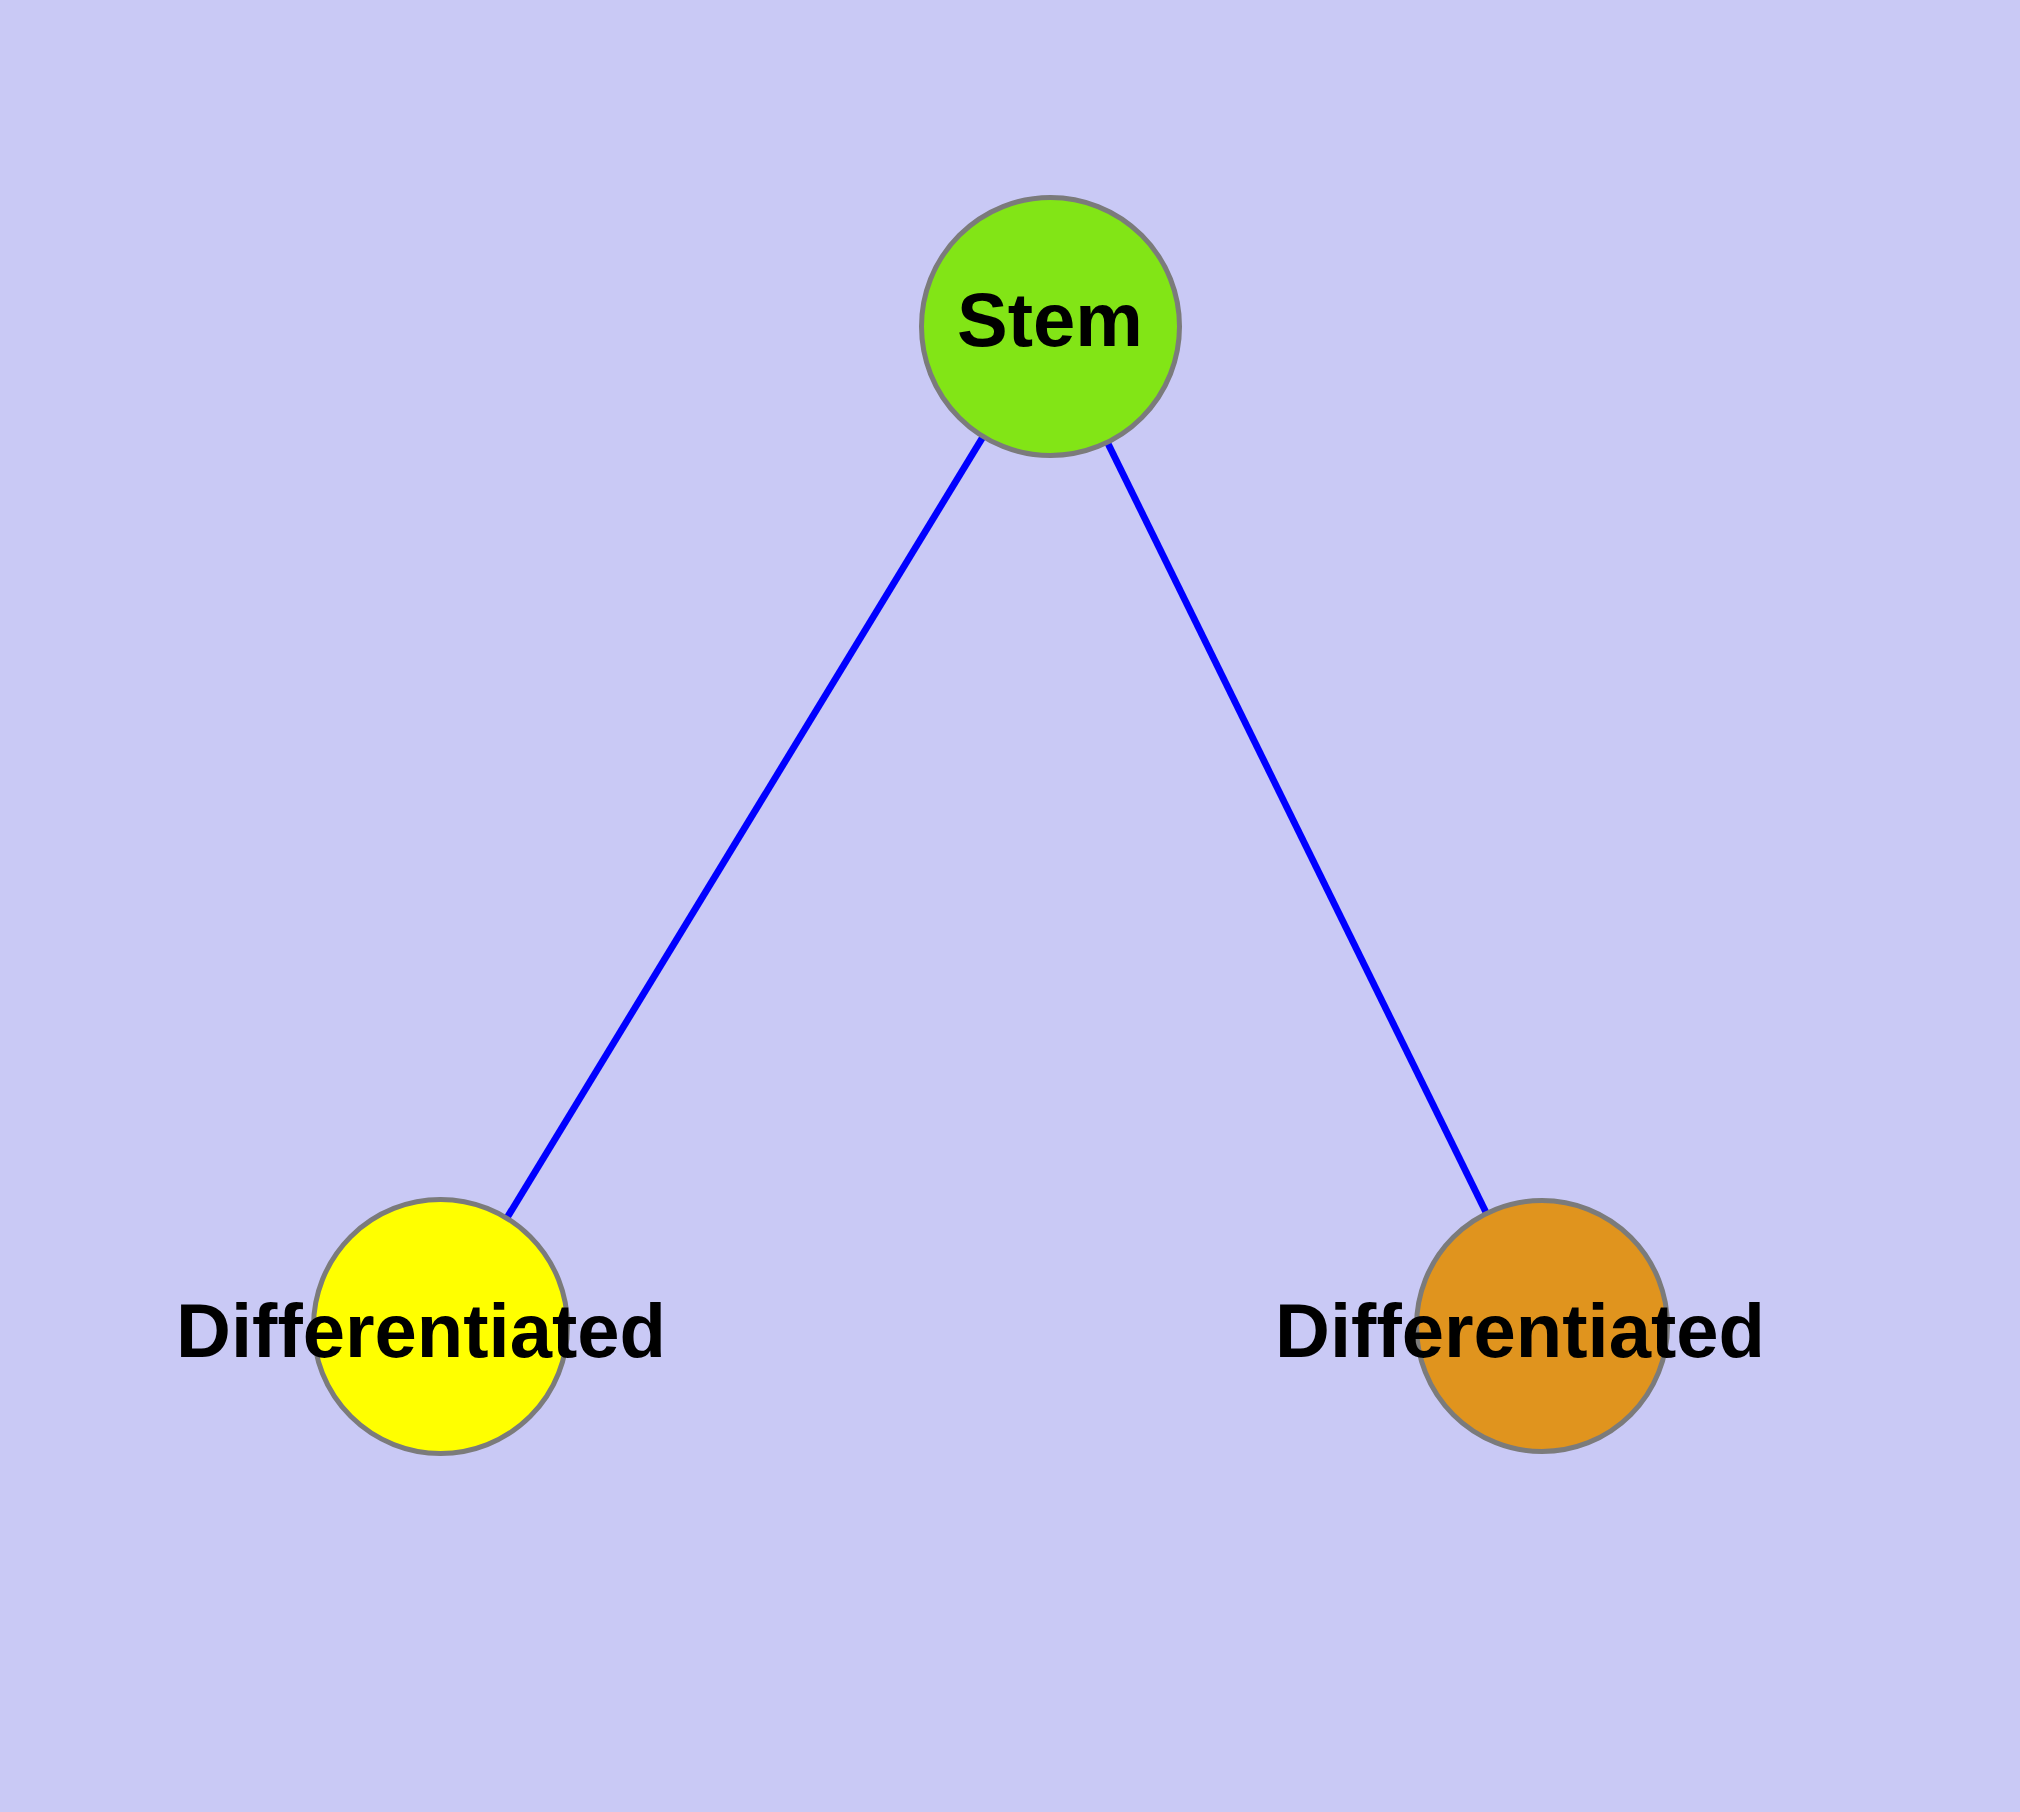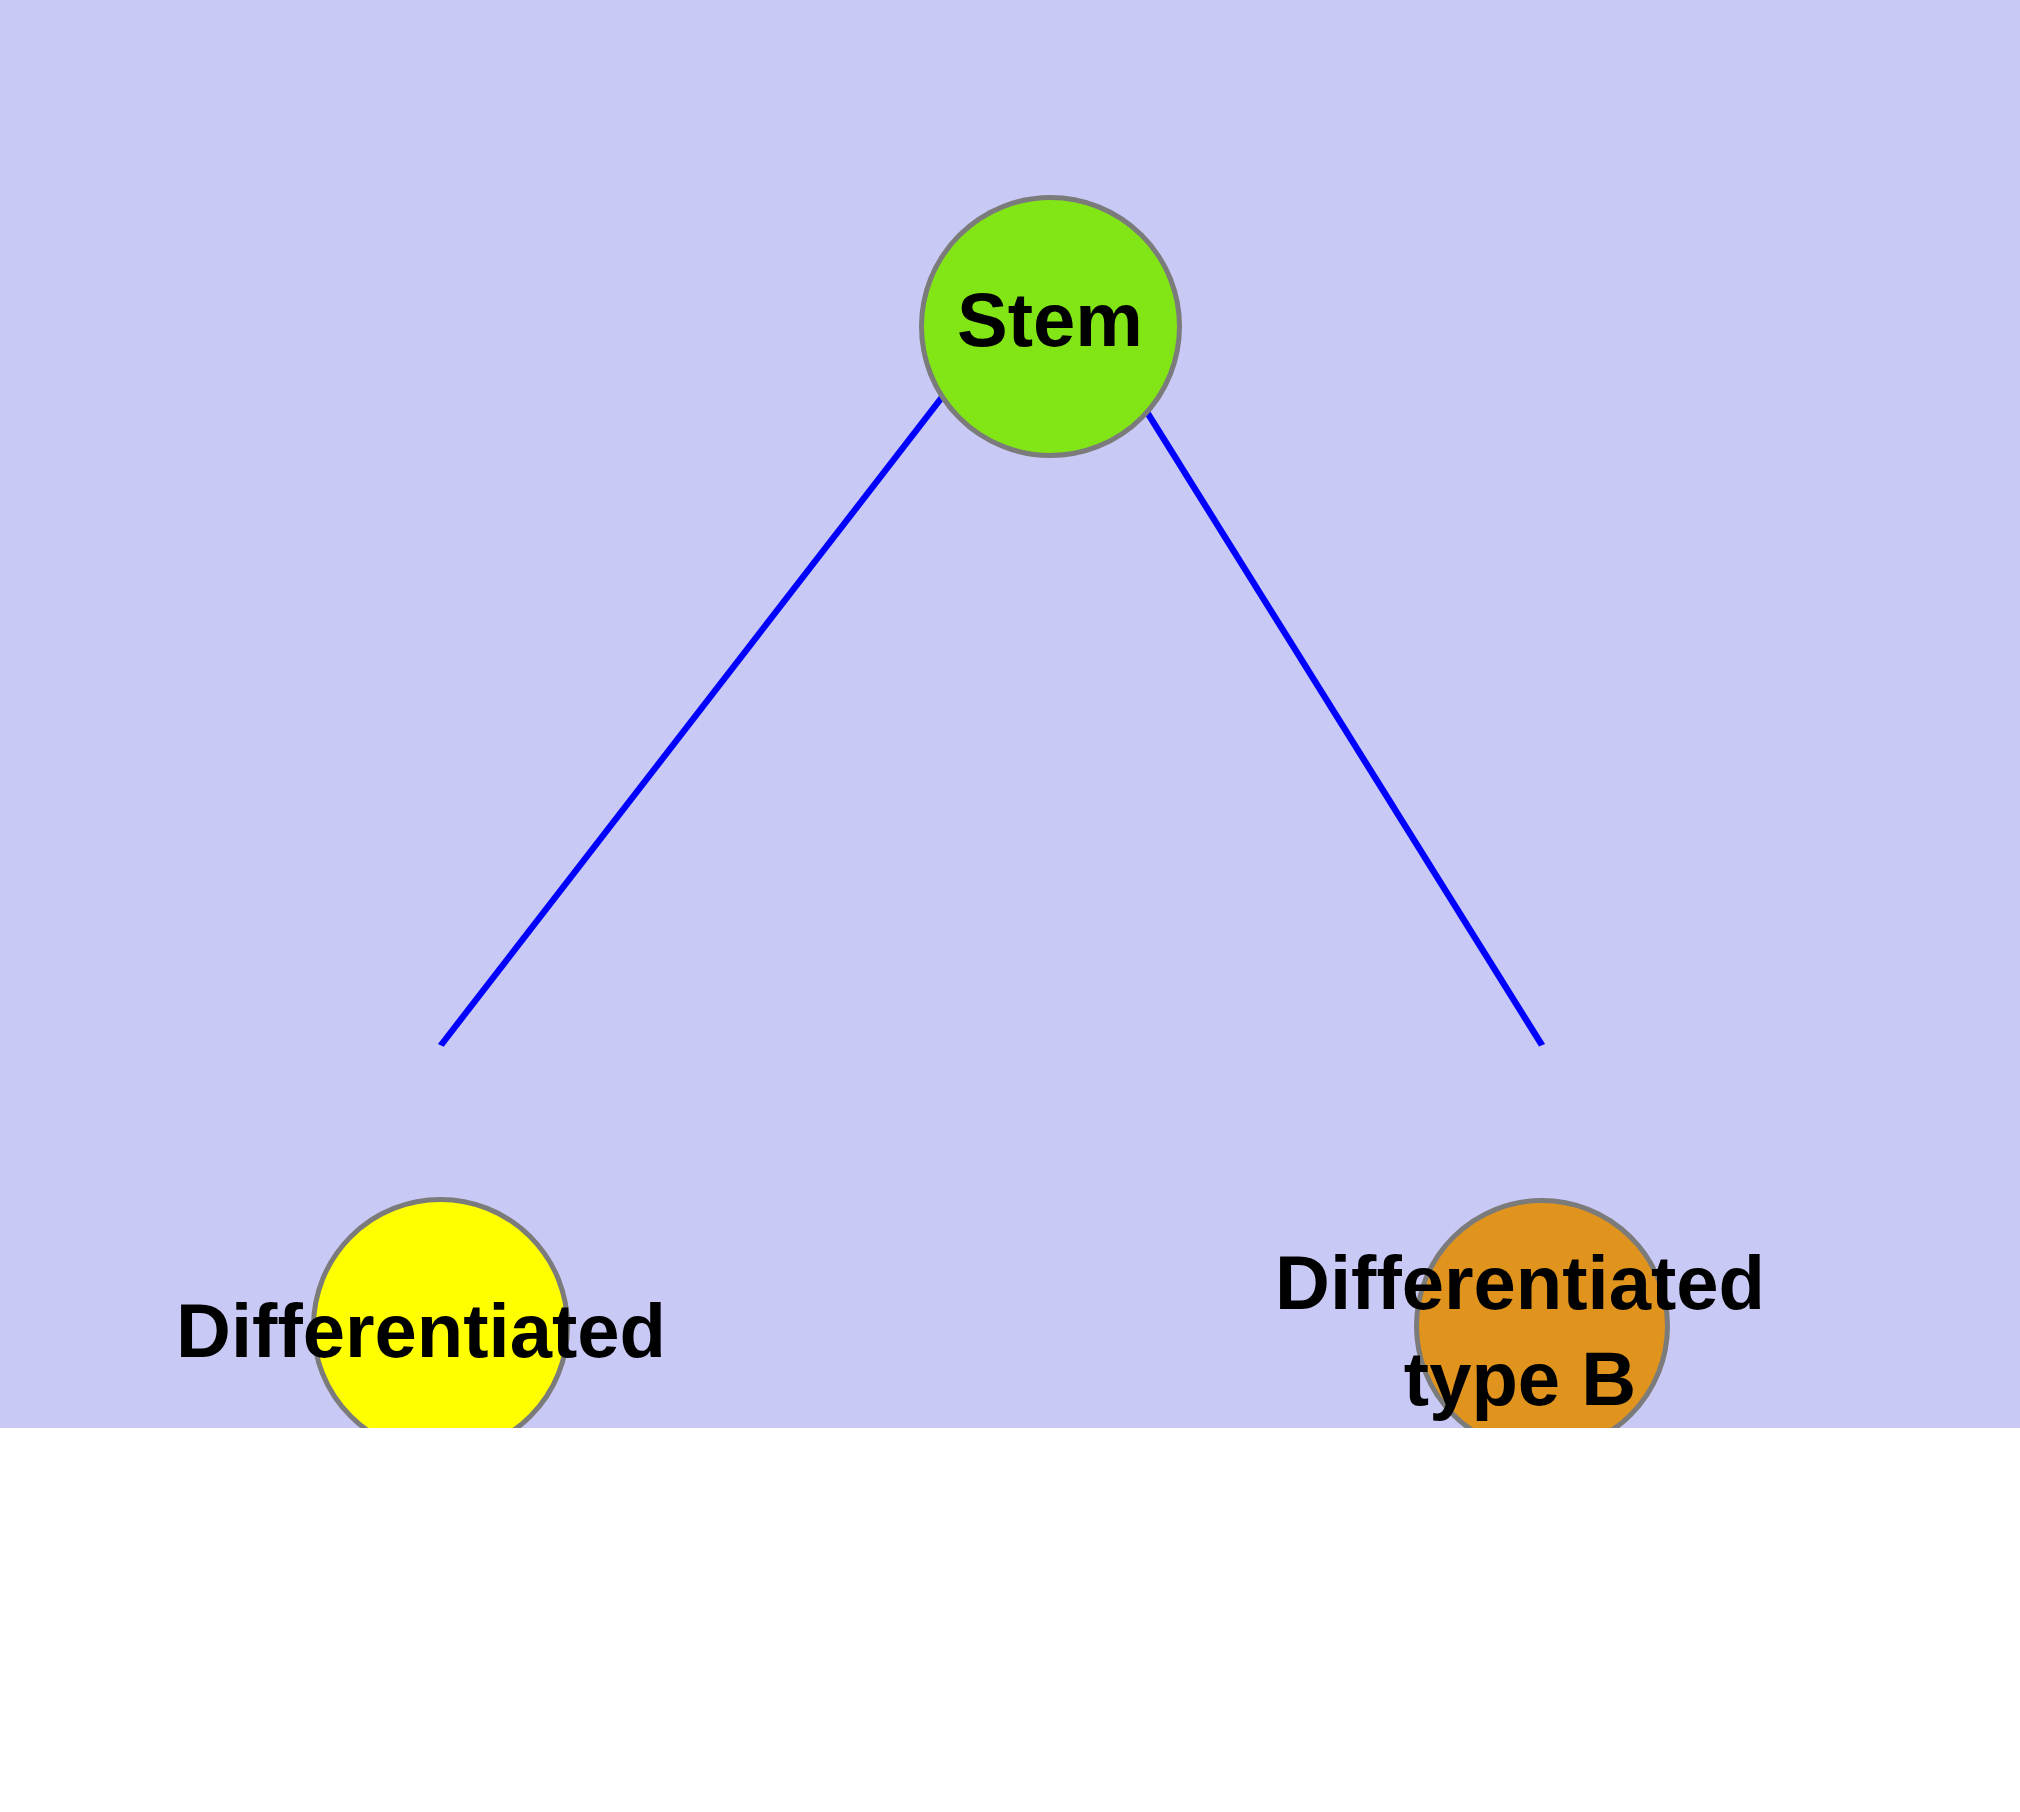--- a/index.html
+++ b/index.html
@@ -32,38 +32,37 @@
     text-align: center;
     font-weight: bold;
     font-size: 76px;
     line-height: 96px;
     white-space: nowrap;
   }
 </style>
 </head>
 <body>
 
-<div class="stage" style="width: 2021px; height: 1428px; background: rgb(201, 201, 245);">
+<div class="stage" style="width: 2021px; height: 1812px; background: rgb(201, 201, 245);">
 
   <svg class="edges-layer" viewBox="0 0 2384 2138" preserveAspectRatio="none">
     <line x1="1239" y1="385" x2="520" y2="1565" stroke="#0000FF" stroke-width="8"></line>
     <line x1="1239" y1="385" x2="1819" y2="1565" stroke="#0000FF" stroke-width="8"></line>
   </svg>
 
   <div class="node" style="left: 919px; top: 195px; height: 263px; width: 263px; background: rgb(130, 229, 22); border-color: rgb(123, 123, 123); border-width: 5.1px;"></div>
   <div class="node" style="left: 311px; top: 1197px; height: 259px; width: 259px; background: rgb(255, 255, 0); border-color: rgb(123, 123, 123); border-width: 5.1px;"></div>
   <div class="node" style="left: 1414px; top: 1198px; height: 256px; width: 256px; background: rgb(224, 148, 30); border-color: rgb(123, 123, 123); border-width: 5.1px;"></div>
 
   <div class="node-label" style="left: 1050px; top: 320px; color: rgb(0, 0, 0);">
     <span>Stem</span>
   </div>
 
   <div class="node-label" style="left: 421px; top: 1331px; color: rgb(0, 0, 0);">
     <span>Differentiated</span><br>
   </div>
 
   <div class="node-label" style="left: 1520px; top: 1331px; color: rgb(0, 0, 0);">
     <span>Differentiated</span><br>
-    <span>type B</span>
   </div>
 
 </div>
 
 
 </body></html>

